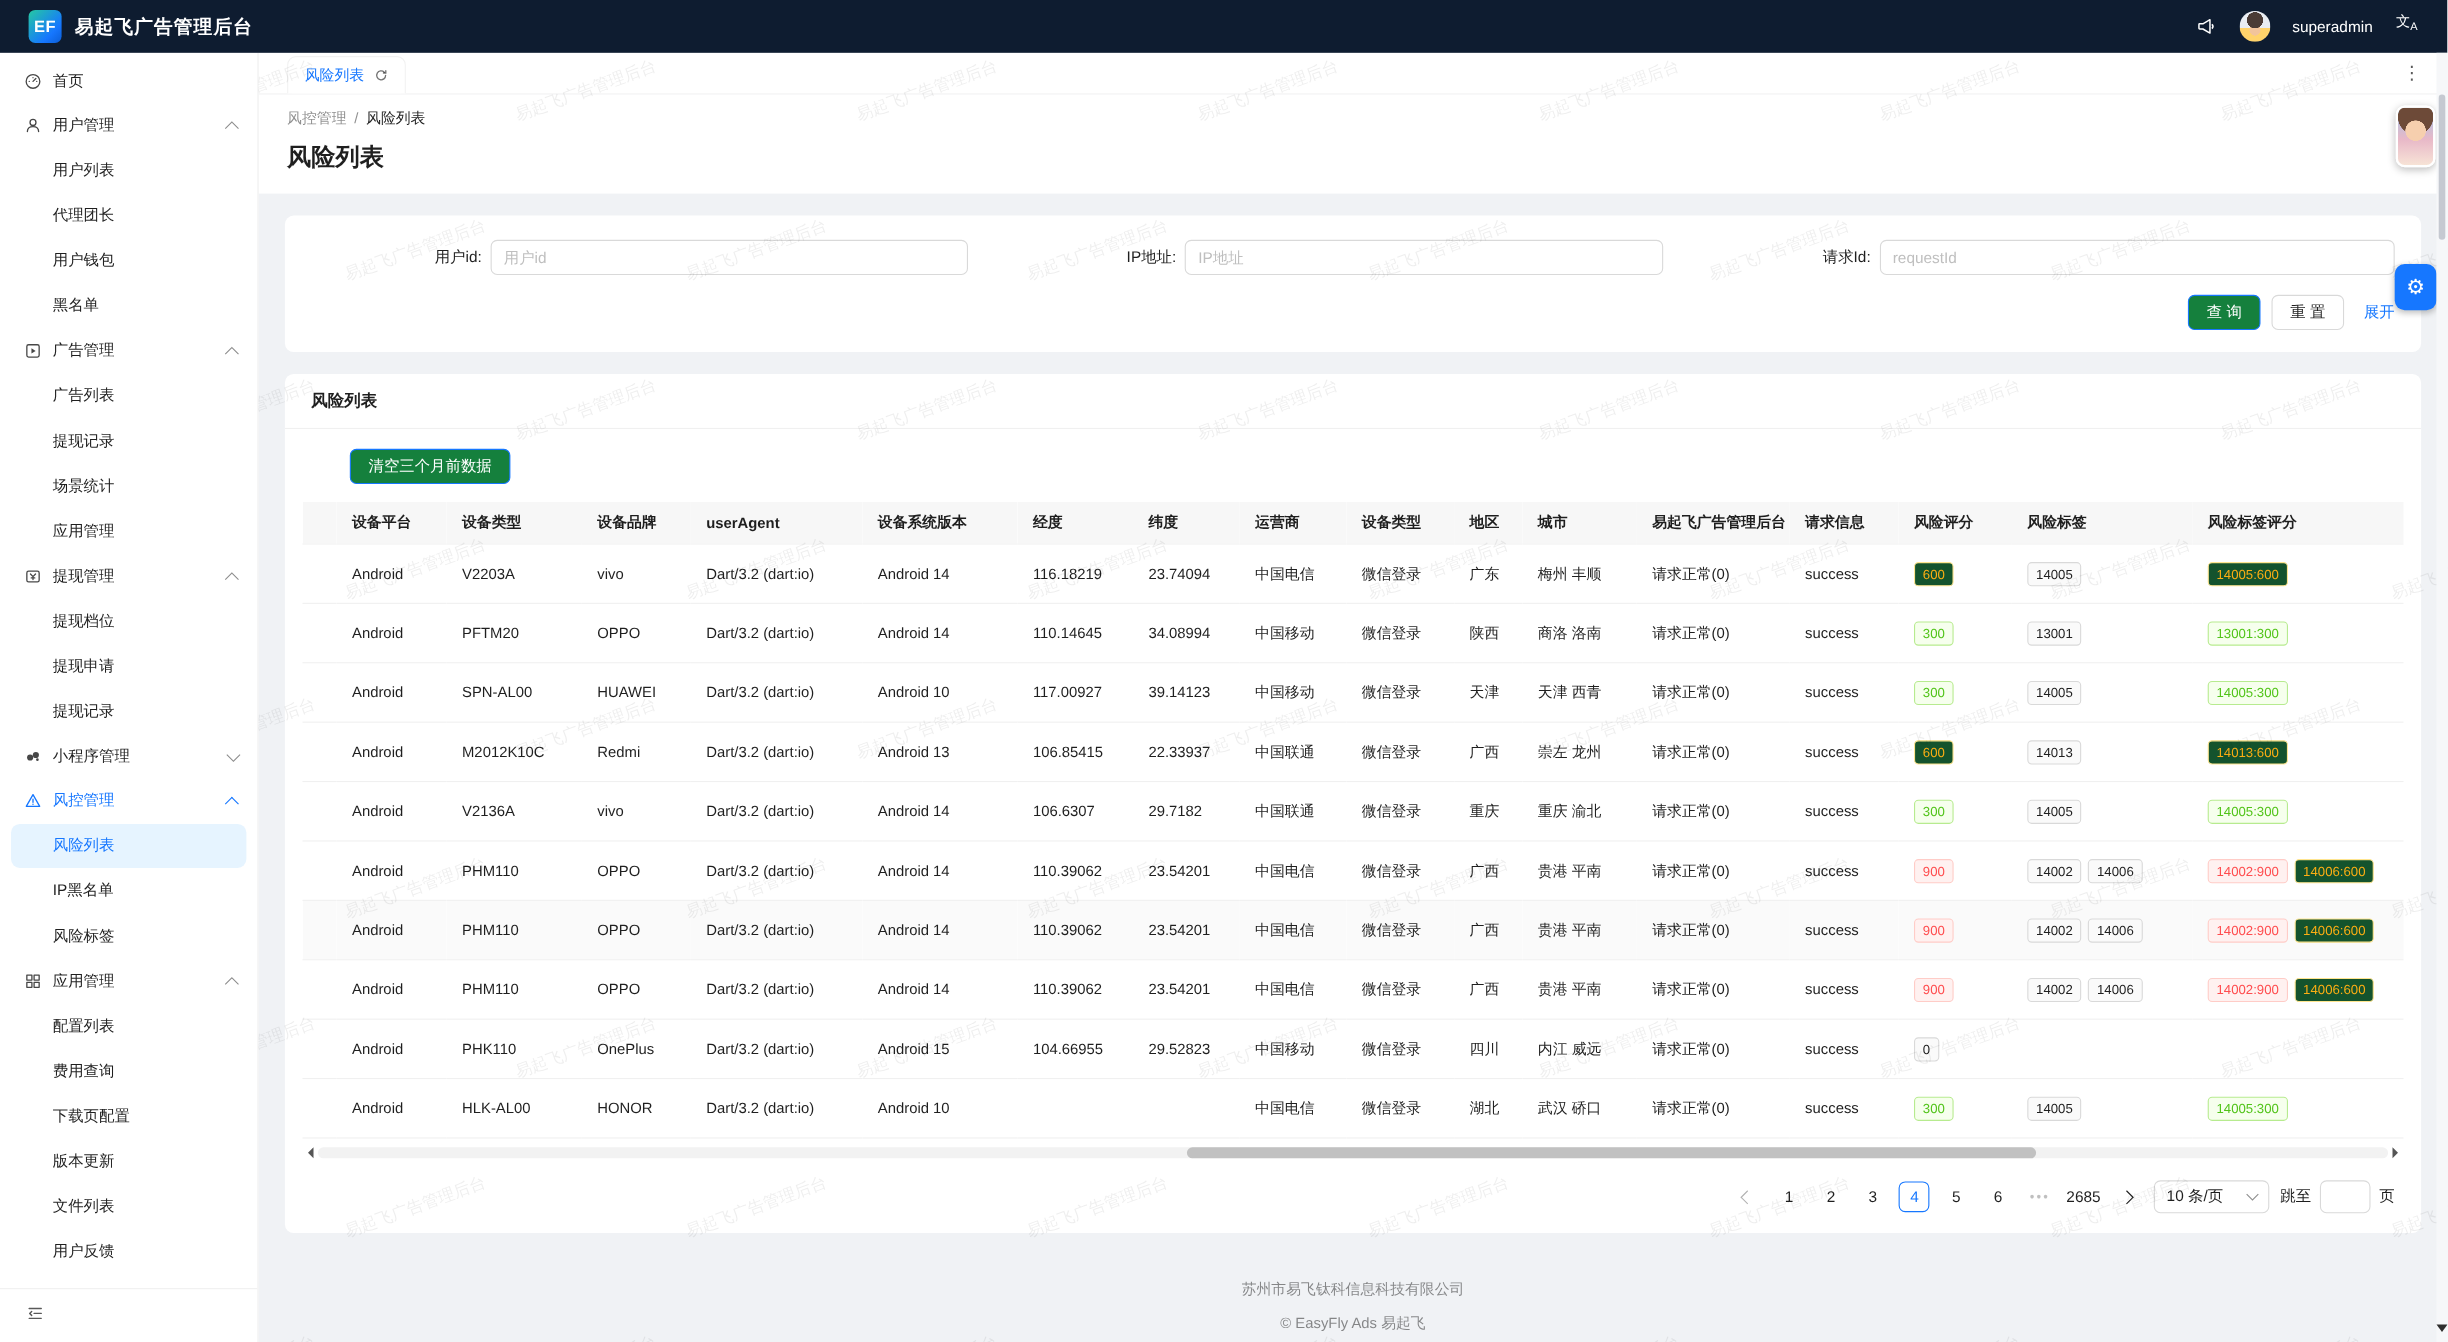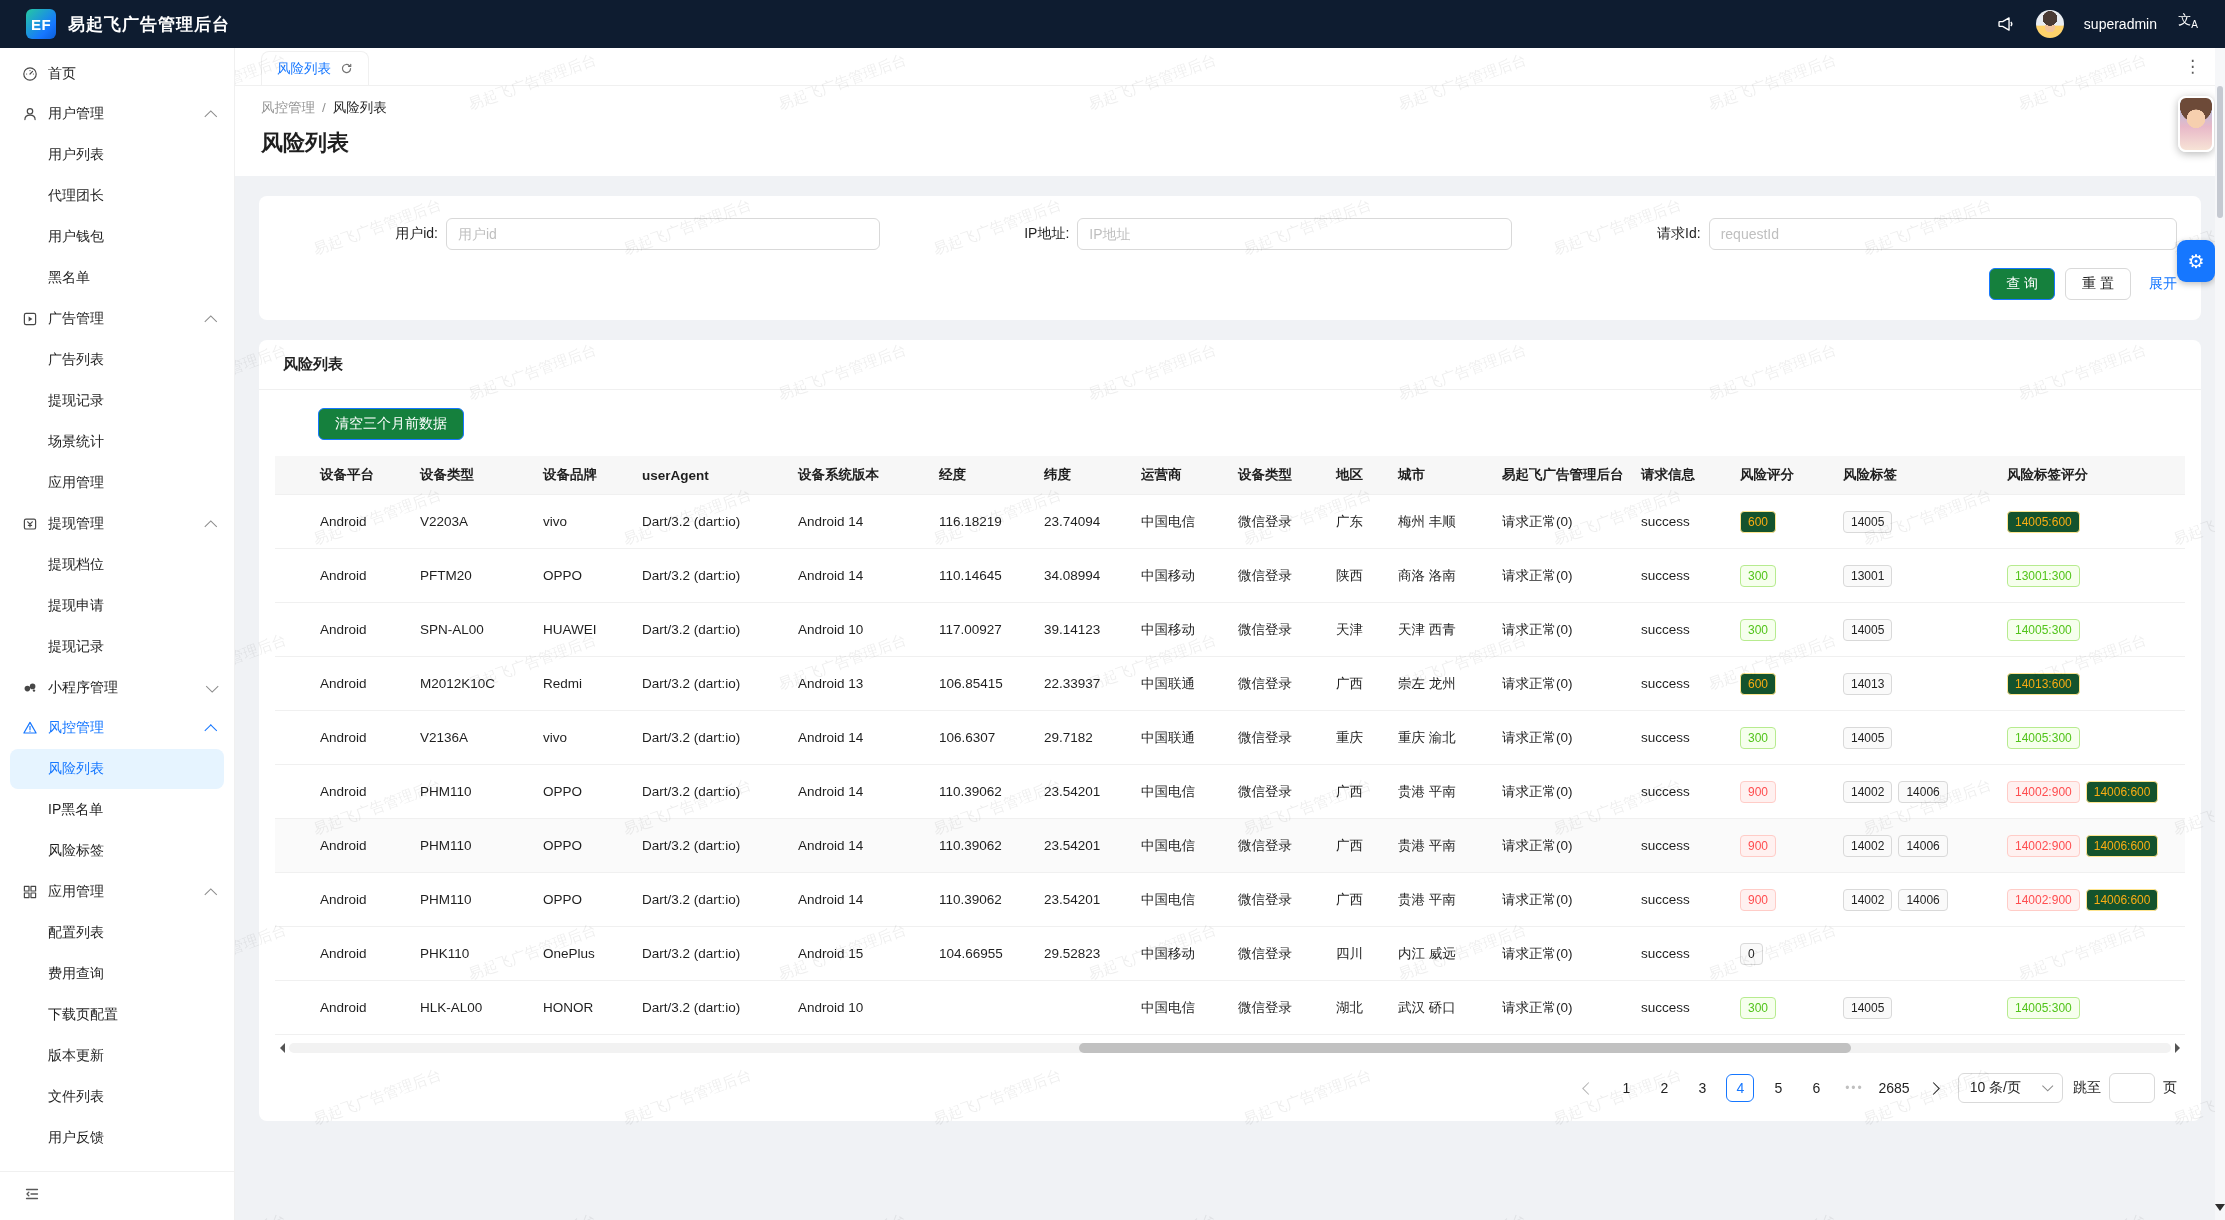--- a/index.html
+++ b/index.html
@@ -565,20 +565,24 @@
             <span class="chev down"></span>
           </span>
           <span class="jump">
             <span>跳至</span>
             <input style="">
             <span>页</span>
           </span>
         </div>
     </div>
 
+    <div class="footer">
+      <div>苏州市易飞钛科信息科技有限公司</div>
+      <div class="line2">© EasyFly Ads 易起飞</div>
+    </div>
   </div>
 
   <div id="watermarks">
       <span class="wm" style="left: -80px; top: 25px;">易起飞广告管理后台</span>
       <span class="wm" style="left: 230px; top: 25px;">易起飞广告管理后台</span>
       <span class="wm" style="left: 540px; top: 25px;">易起飞广告管理后台</span>
       <span class="wm" style="left: 850px; top: 25px;">易起飞广告管理后台</span>
       <span class="wm" style="left: 1160px; top: 25px;">易起飞广告管理后台</span>
       <span class="wm" style="left: 1470px; top: 25px;">易起飞广告管理后台</span>
       <span class="wm" style="left: 1780px; top: 25px;">易起飞广告管理后台</span>

